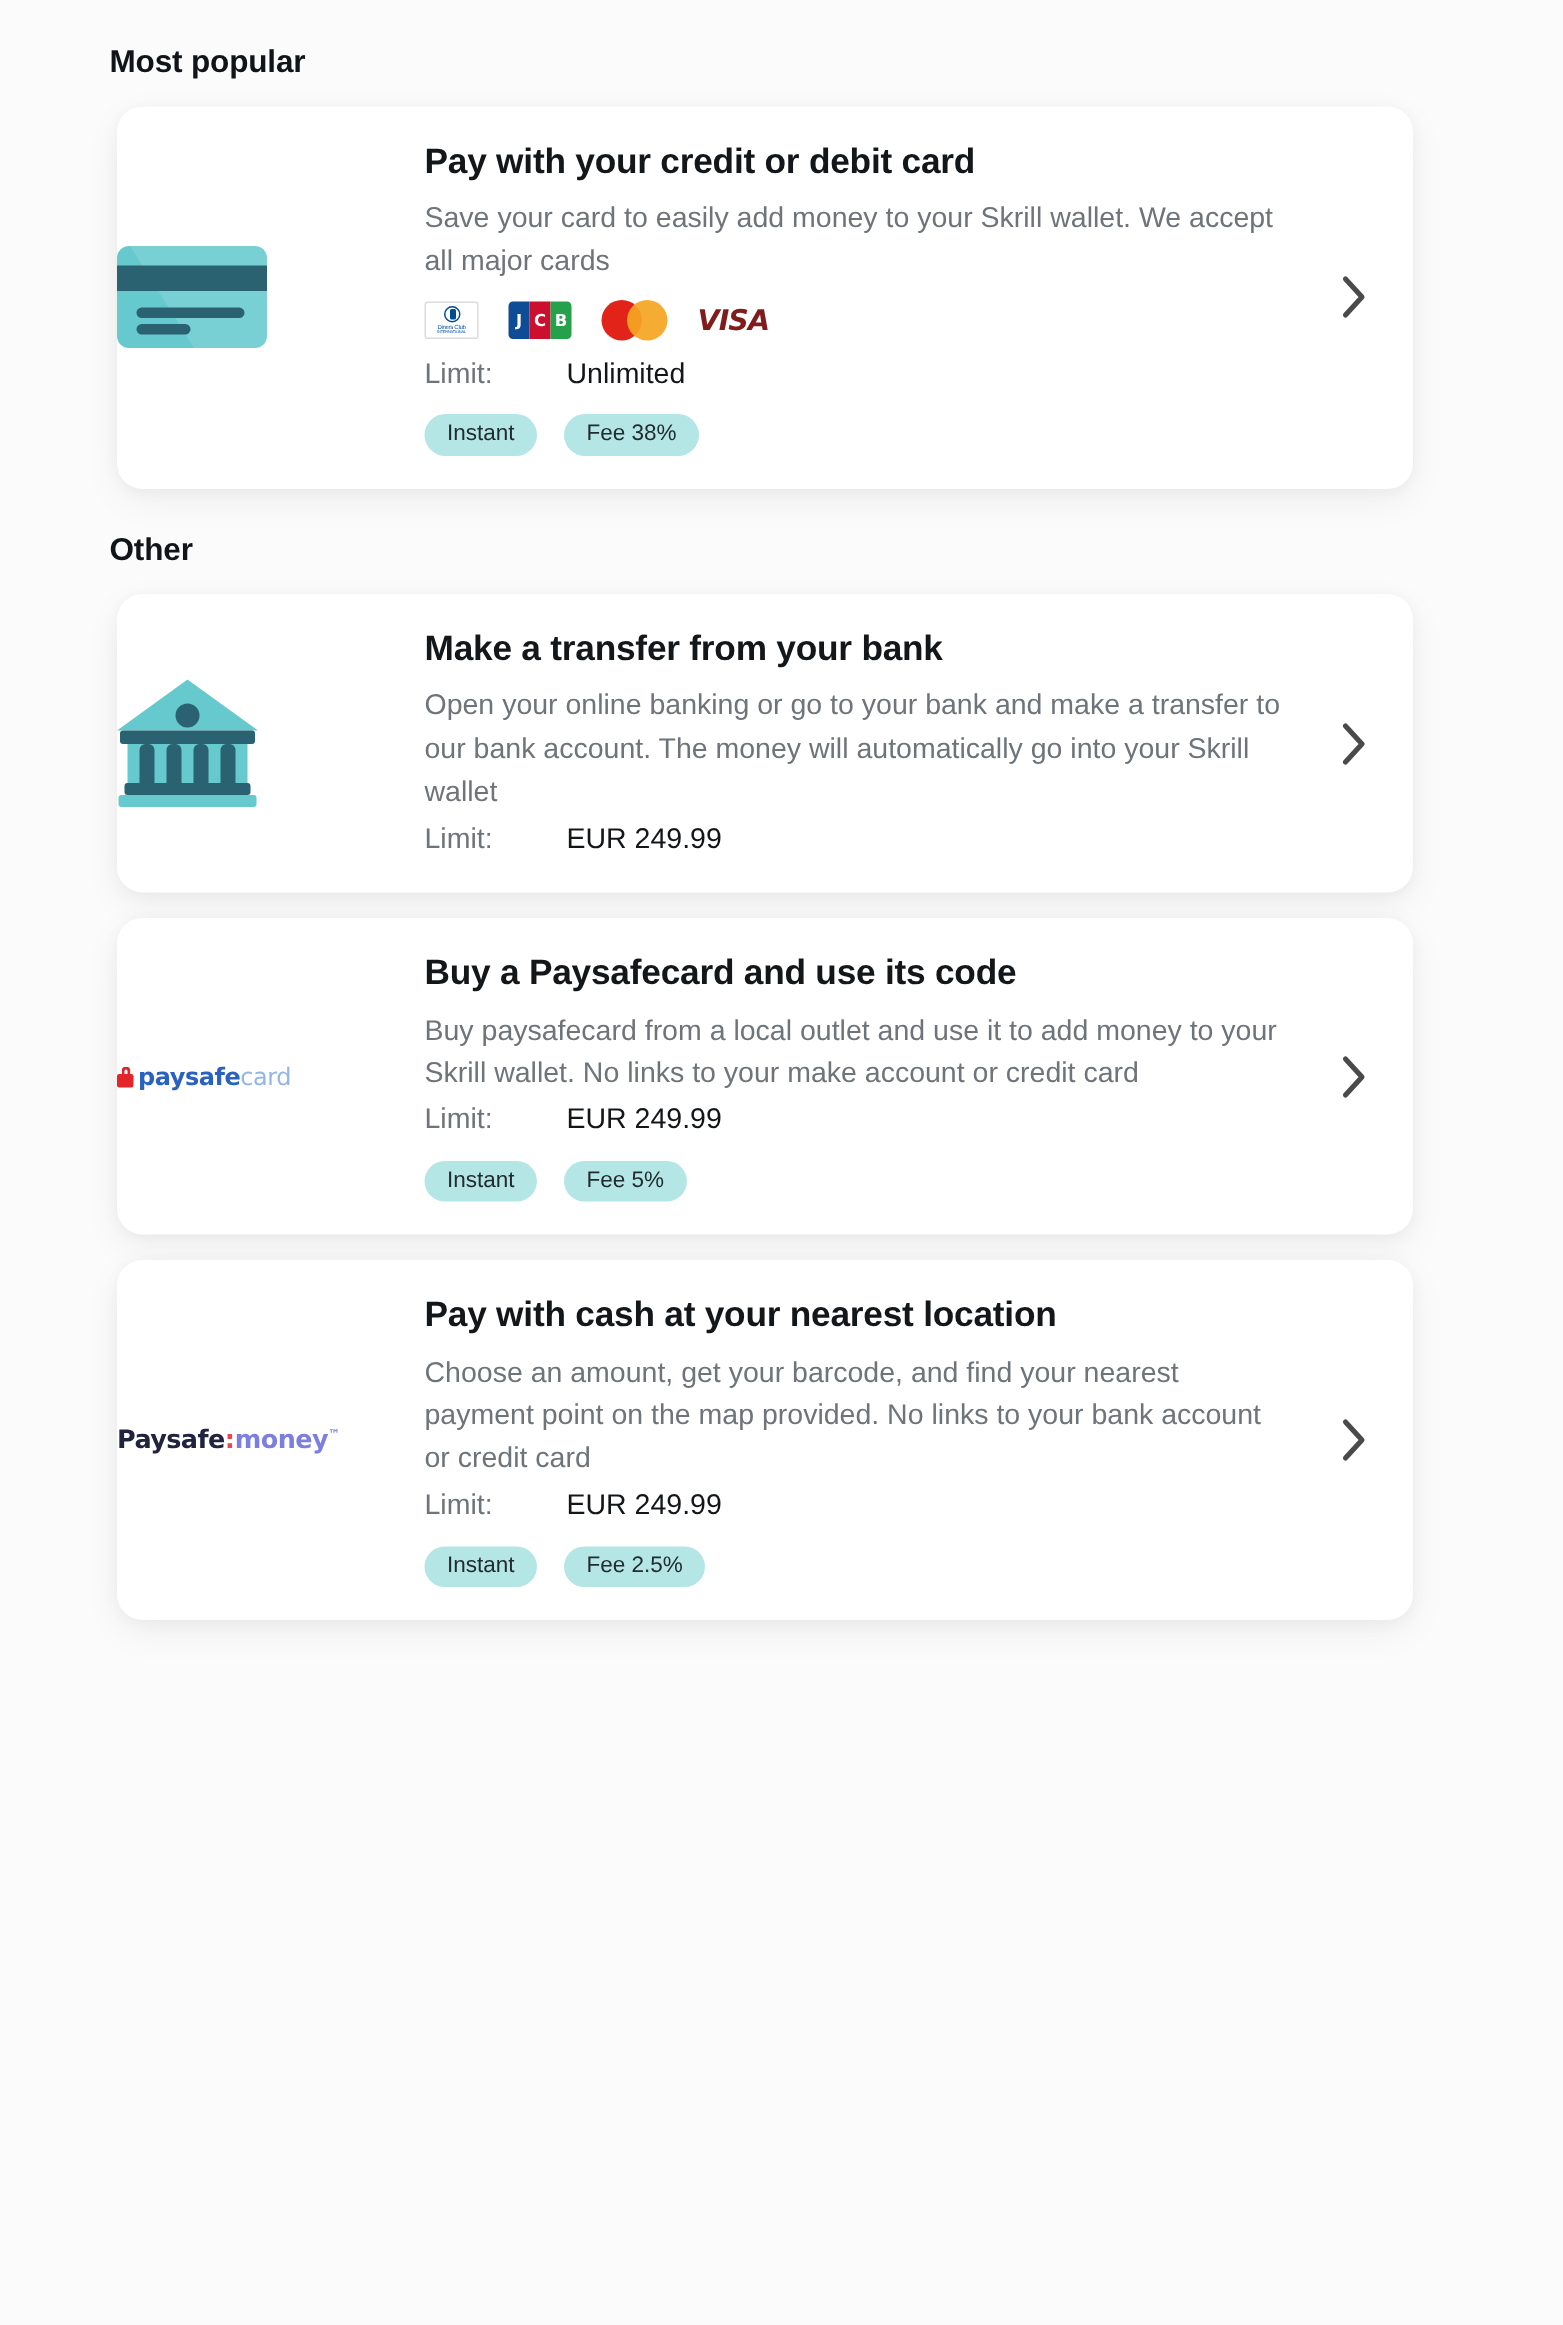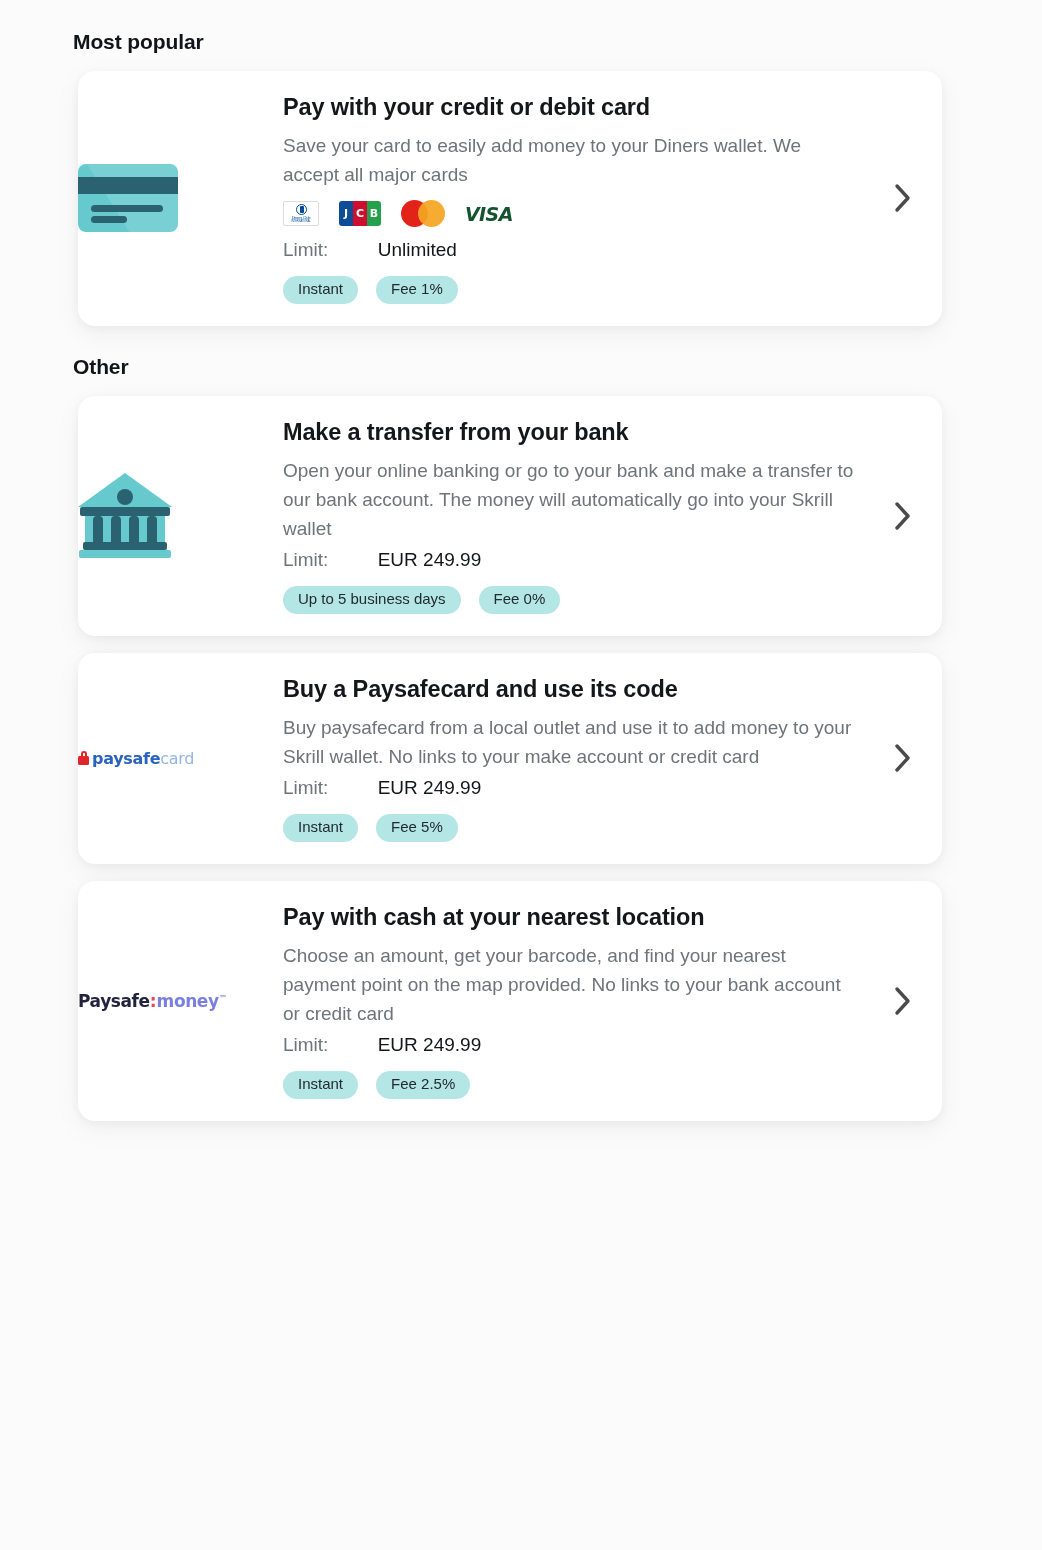--- a/index.html
+++ b/index.html
@@ -254,21 +254,21 @@
   .mc .mc-l, .mc .mc-r {
     position: absolute; top: 0;
     width: 27px; height: 27px; border-radius: 50%;
   }
   .mc .mc-l { left: 0; background: #e2231a; }
   .mc .mc-r { right: 0; background: #f5a623; opacity: 0.93; }
 
   
   .visa {
     font-size: 19px; font-weight: 700; font-style: italic;
-    color: #14532d; letter-spacing: -0.6px;
+    color: #7f1d1d; letter-spacing: -0.6px;
     font-family: "DejaVu Sans", sans-serif;
   }
 </style>
 </head>
 <body>
 
 <div class="page">
 
   <h2 class="section-heading first">Most popular</h2>
 
@@ -279,21 +279,21 @@
           <div class="cc-shine"></div>
         </div>
         <div class="cc-stripe"></div>
         <div class="cc-line1"></div>
         <div class="cc-line2"></div>
       </div>
     </div>
 
     <div class="card-body">
       <div class="card-title">Pay with your credit or debit card</div>
-      <div class="card-desc">Save your card to easily add money to your Diners wallet. We accept all major cards</div>
+      <div class="card-desc">Save your card to easily add money to your Skrill wallet. We accept all major cards</div>
 
       <div class="networks">
         <div class="net">
           <div class="diners">
             <div class="dc-circle"></div>
             <div class="dc-t1">Diners Club</div>
             <div class="dc-t2">INTERNATIONAL</div>
           </div>
         </div>
 
@@ -317,21 +317,21 @@
         </div>
       </div>
 
       <div class="card-limit">
         <span>Limit:</span>
         <span class="limit-value">Unlimited</span>
       </div>
 
       <div class="badges">
         <span class="badge">Instant</span>
-        <span class="badge">Fee 1%</span>
+        <span class="badge">Fee 38%</span>
       </div>
     </div>
 
     <div class="card-chevron-col">
       <svg class="chevron" width="18" height="30" viewBox="0 0 18 30">
         <path d="M3 3 L14 15 L3 27" fill="none" stroke="#4a4a4a" stroke-width="3.4" stroke-linecap="round" stroke-linejoin="round"></path>
       </svg>
     </div>
   </div>
 
@@ -353,24 +353,20 @@
       </div>
     </div>
 
     <div class="card-body">
       <div class="card-title">Make a transfer from your bank</div>
       <div class="card-desc">Open your online banking or go to your bank and make a transfer to our bank account. The money will automatically go into your Skrill wallet</div>
       <div class="card-limit">
         <span>Limit:</span>
         <span class="limit-value">EUR 249.99</span>
       </div>
-      <div class="badges">
-        <span class="badge">Up to 5 business days</span>
-        <span class="badge">Fee 0%</span>
-      </div>
     </div>
 
     <div class="card-chevron-col">
       <svg class="chevron" width="18" height="30" viewBox="0 0 18 30">
         <path d="M3 3 L14 15 L3 27" fill="none" stroke="#4a4a4a" stroke-width="3.4" stroke-linecap="round" stroke-linejoin="round"></path>
       </svg>
     </div>
   </div>
 
   <div class="card">

